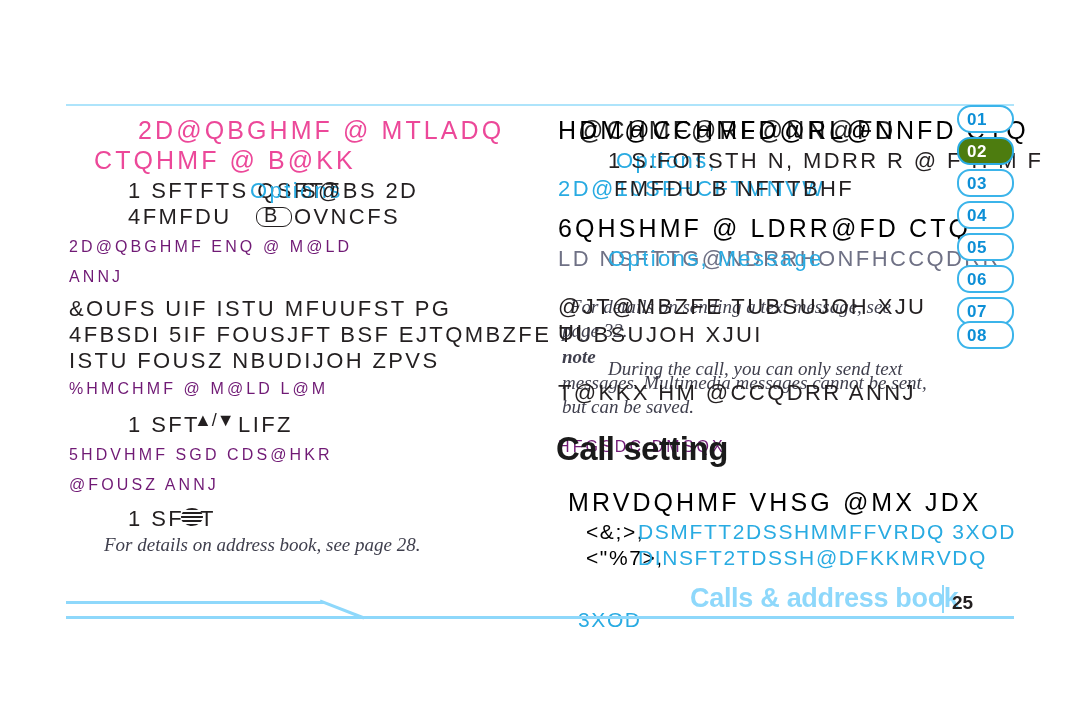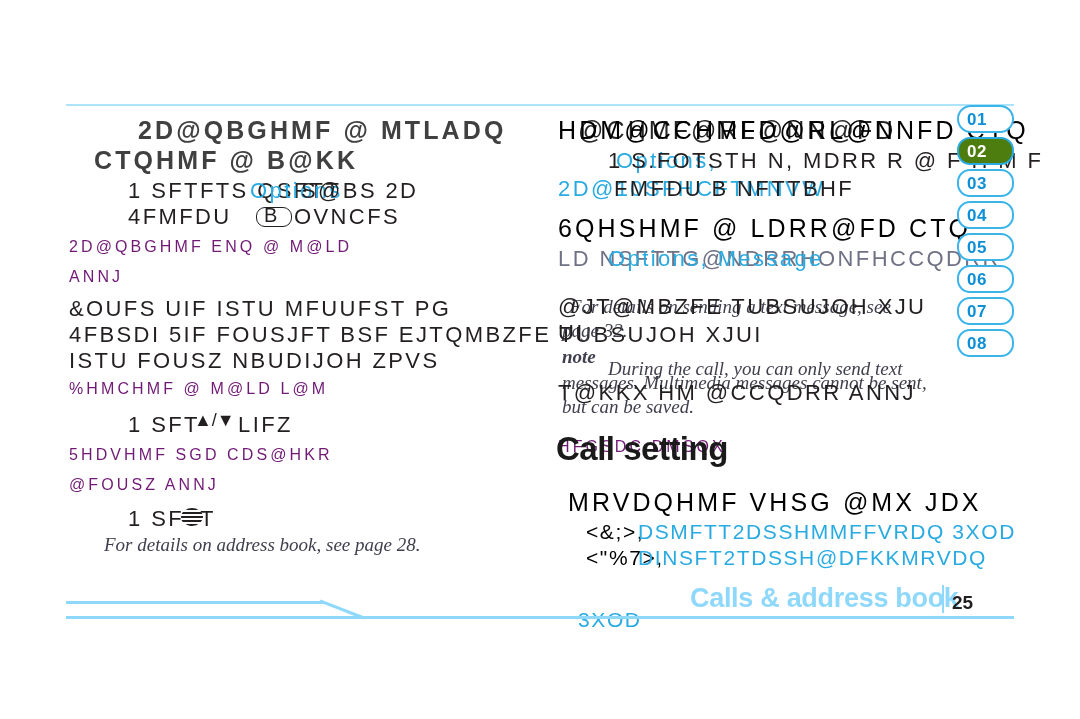--- a/index.html
+++ b/index.html
@@ -20,21 +20,21 @@
   
   .col-left{position:absolute;left:66px;top:108px;width:485px;height:470px;}
   .col-right{position:absolute;left:556px;top:108px;width:400px;height:470px;}
 
   
   .tline{
     position:absolute;white-space:nowrap;
     letter-spacing:3.1px;
     font-family:"Liberation Sans",sans-serif;
   }
-  .h-dark{color:#404040;font-size:25px;font-weight:700;}
+  .h-dark{color:#ec4899;font-size:25px;font-weight:400;}
   .h-grey{color:#701a75;font-size:16px;font-weight:400;}
   .h-black{color:#000000;font-size:25px;font-weight:400;}
   .b-dark{color:#231f20;font-size:22px;letter-spacing:2.4px;}
   .b-grey{color:#6f7185;font-size:22px;letter-spacing:2.4px;}
   .b-blue{color:#29abe2;font-size:22px;letter-spacing:2.4px;}
   .s-black{color:#000000;font-size:21px;letter-spacing:1.6px;}
   .s-blue{color:#29abe2;font-size:21px;letter-spacing:1.6px;}
 
   .note{
     position:absolute;white-space:nowrap;
@@ -176,21 +176,21 @@
       </div>
     <div class="tab" style="top:128px;">
         <span>05</span>
       </div>
     <div class="tab" style="top:160px;">
         <span>06</span>
       </div>
     <div class="tab" style="top:192px;">
         <span>07</span>
       </div>
-    <div class="tab" style="top:224px;">
+    <div class="tab" style="top:216px;">
         <span>08</span>
       </div>
   </div>
 
   <div class="rule-foot-left"></div>
   <div class="rule-foot-diag">
     <svg width="46" height="22" viewBox="0 0 46 22">
         <line x1="0" y1="3" x2="44" y2="20" stroke="#8ed8fb" stroke-width="3"></line>
       </svg>
   </div>

